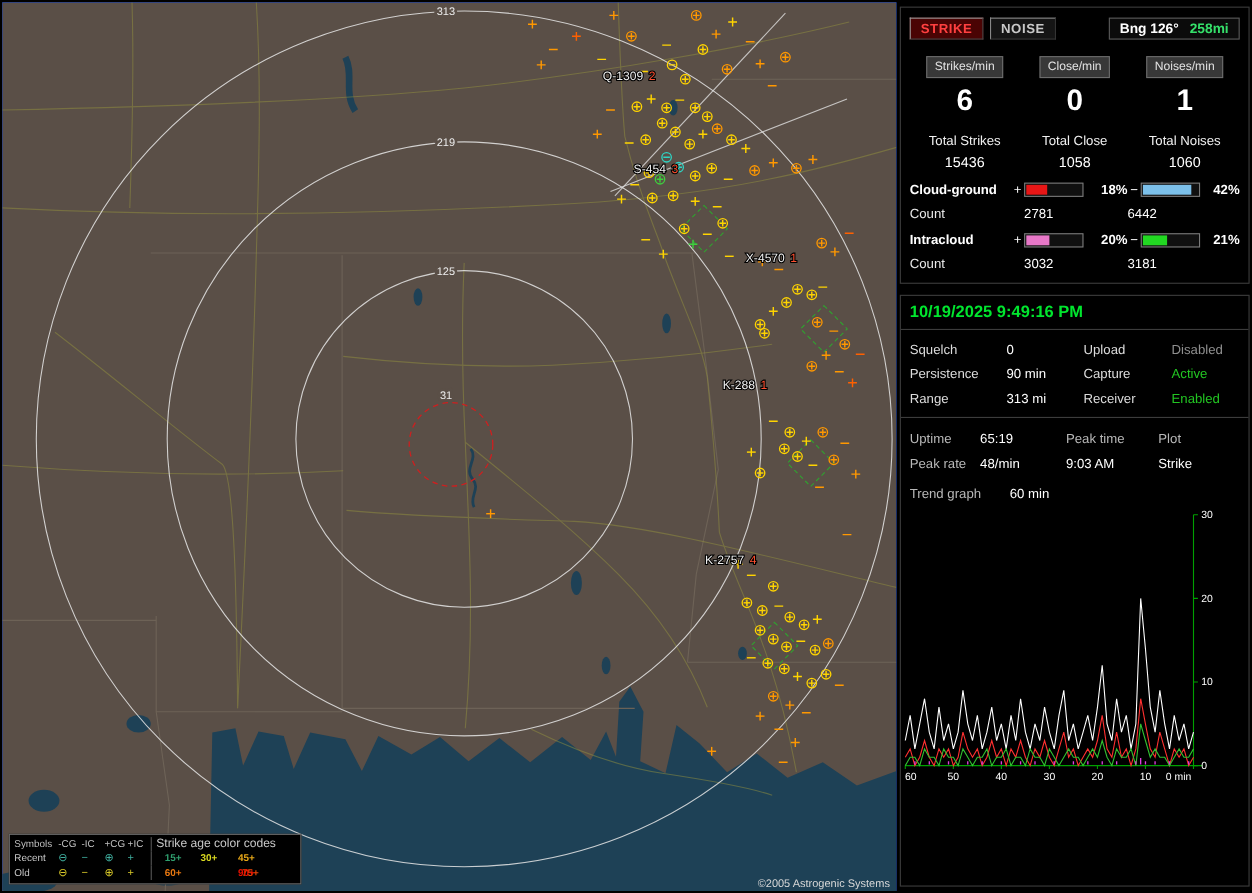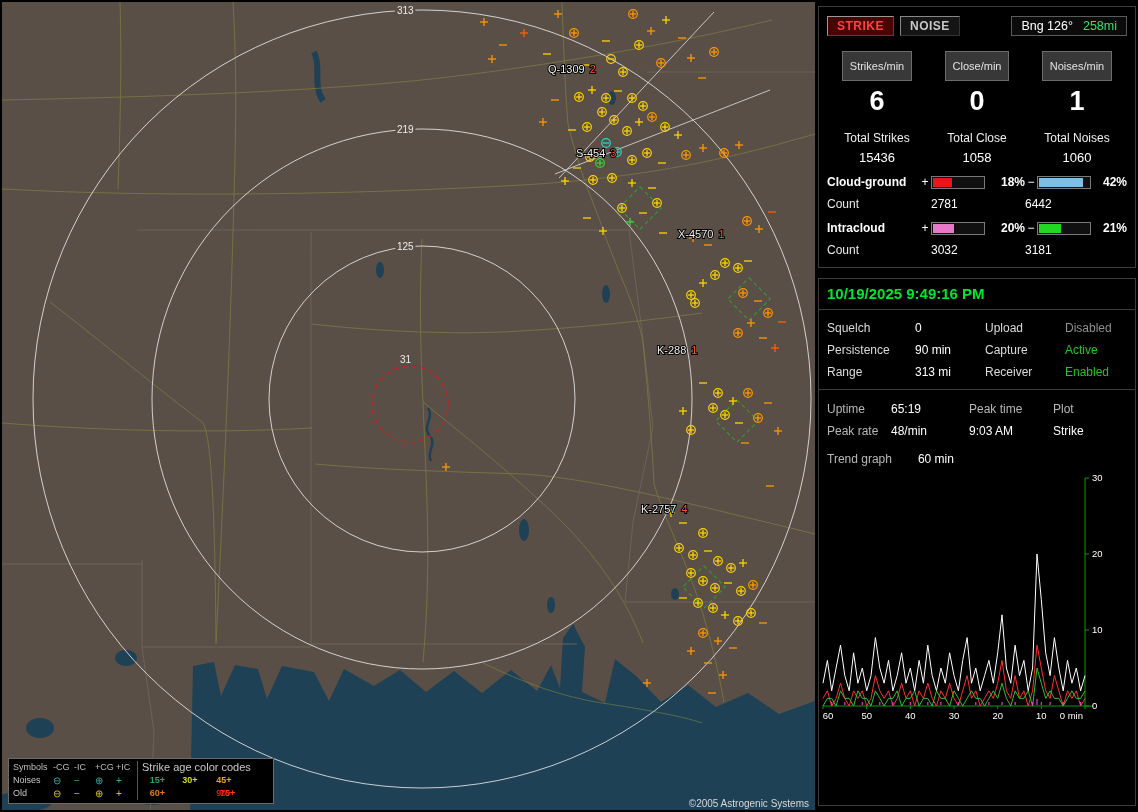--- a/index.html
+++ b/index.html
@@ -28,27 +28,27 @@
     padding:6px 0 6px;display:flex;flex-direction:column;gap:10px;color:#ddd;font-size:12px;}
   .pbox{border:1px solid #3c3c3c;background:#000;}
   .pbox1{padding:9px 8px 10px;}
   .pbox2{flex:1;display:flex;flex-direction:column;}
 
   .btn-row{display:flex;gap:6px;align-items:center;}
   .btn{font-size:12px;font-weight:bold;padding:2px 9px;cursor:pointer;letter-spacing:.5px;}
   .strike-btn{background:#4a0404;border:1px outset #999;color:#ff4040;}
   .noise-btn{background:#151515;border:1px outset #888;color:#c8c8c8;}
   .bng-box{margin-left:auto;border:1px solid #5a5a5a;background:#0b0b0b;padding:2px 9px;
-    display:flex;gap:10px;font-weight:normal;font-size:12.5px;}
+    display:flex;gap:10px;font-weight:bold;font-size:12.5px;}
   .bng-label{color:#fff;}
   .bng-range{color:#35e06a;}
 
   .rates{display:grid;grid-template-columns:1fr 1fr 1fr;text-align:center;margin-top:15px;}
   .chip{display:inline-block;background:#383838;border:1px solid #6c6c6c;color:#e2e2e2;
-    font-size:11px;padding:8px 7px;}
+    font-size:11px;padding:3px 7px;}
   .big{font-size:27px;font-weight:bold;color:#fff;margin-top:5px;}
 
   .totals{display:grid;grid-template-columns:1fr 1fr 1fr;text-align:center;margin-top:14px;}
   .tot-label{color:#f0f0f0;font-size:12px;}
   .tot-value{color:#fff;font-size:13px;margin-top:5px;}
 
   .dist-title{color:#b5b5b5;margin-top:18px;padding-bottom:4px;border-bottom:1px solid #3a3a3a;}
   .dist-grid{display:grid;grid-template-columns:92px 12px 56px 38px 12px 56px 34px;
     align-items:center;margin-top:10px;}
   .dist-label{font-weight:bold;color:#fff;}
@@ -687,21 +687,21 @@
 
     <div class="legend">
       <div class="legend-grid">
         <span class="lg-head">Symbols</span>
         <span class="lg-head">-CG</span>
         <span class="lg-head">-IC</span>
         <span class="lg-head">+CG</span>
         <span class="lg-head">+IC</span>
         <span class="lg-age-title">Strike age color codes</span>
 
-        <span>Noises</span>
+        <span>Recent</span>
         <span class="lg-sym" style="color: rgb(63, 174, 158);">⊖</span>
         <span class="lg-sym" style="color: rgb(63, 174, 158);">−</span>
         <span class="lg-sym" style="color: rgb(63, 174, 158);">⊕</span>
         <span class="lg-sym" style="color: rgb(63, 174, 158);">+</span>
         <span class="lg-age" style="color: rgb(47, 158, 110);">15+</span>
         <span class="lg-age nb" style="color: rgb(216, 216, 32);">30+</span>
         <span class="lg-age nb" style="color: rgb(232, 168, 24);">45+</span>
 
         <span>Old</span>
         <span class="lg-sym" style="color: rgb(216, 200, 40);">⊖</span>

